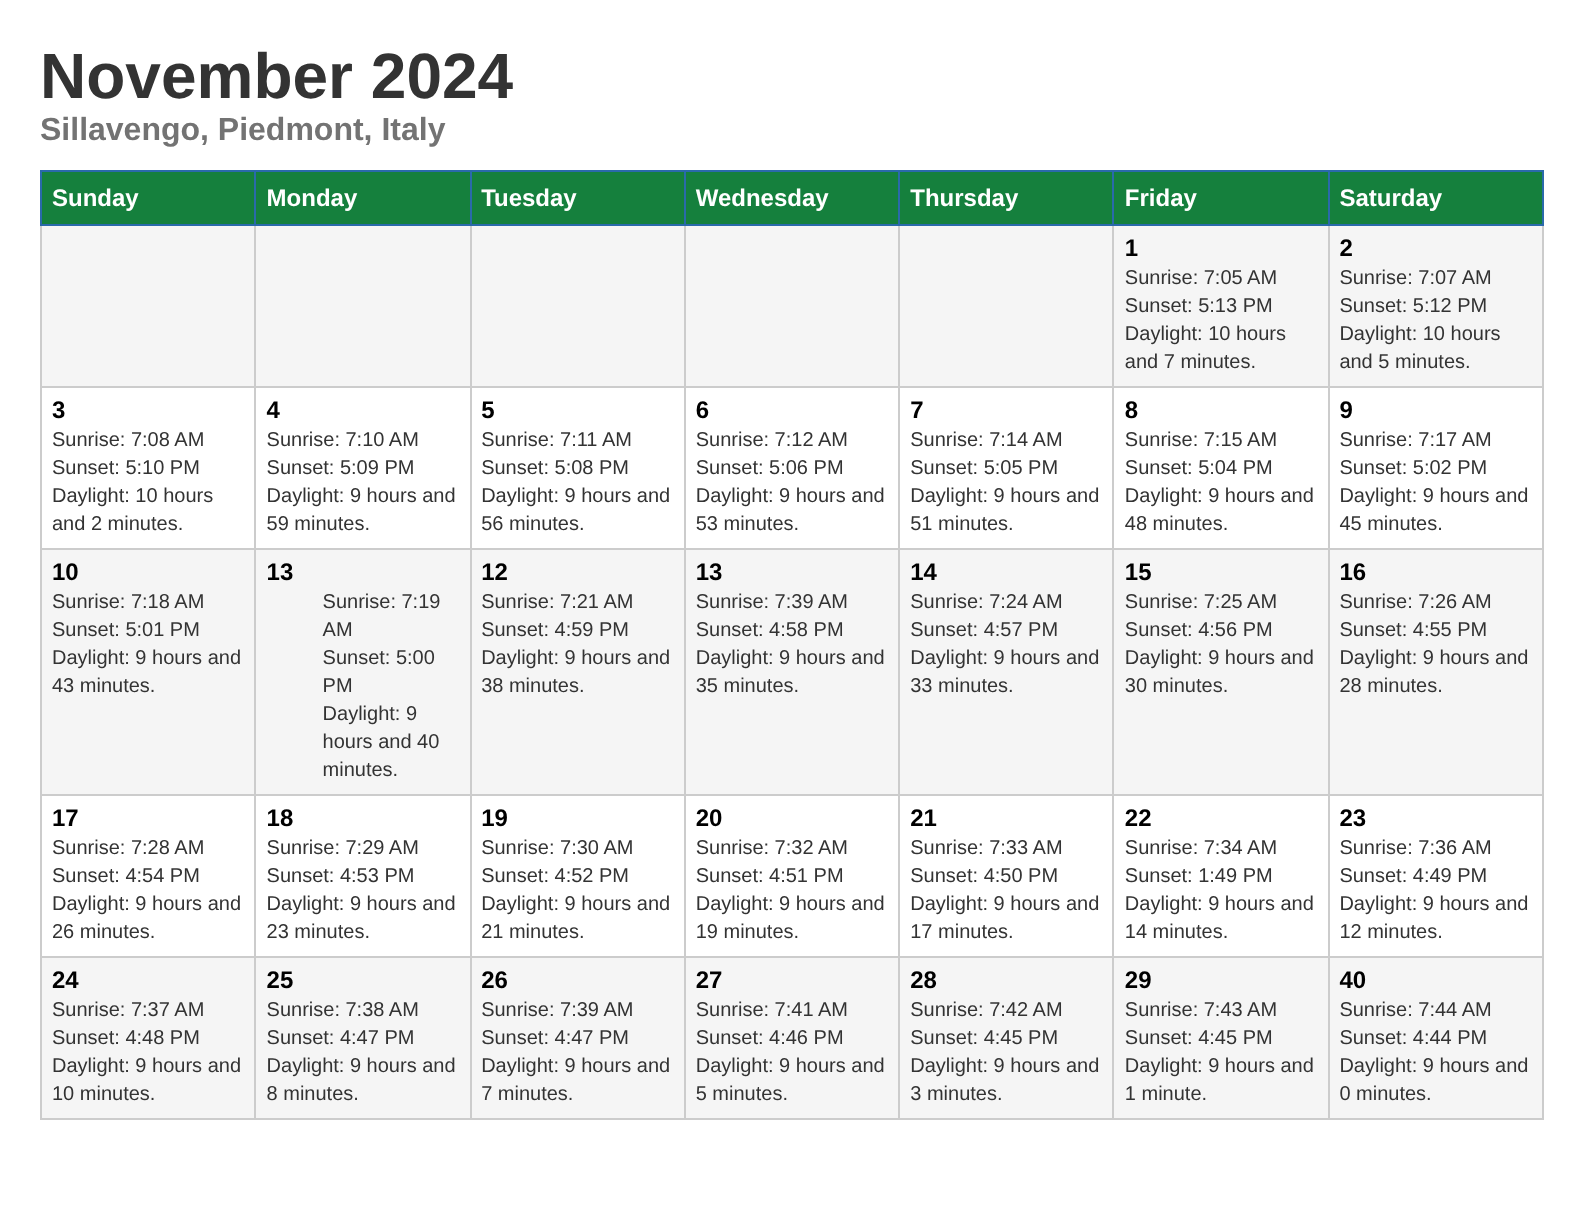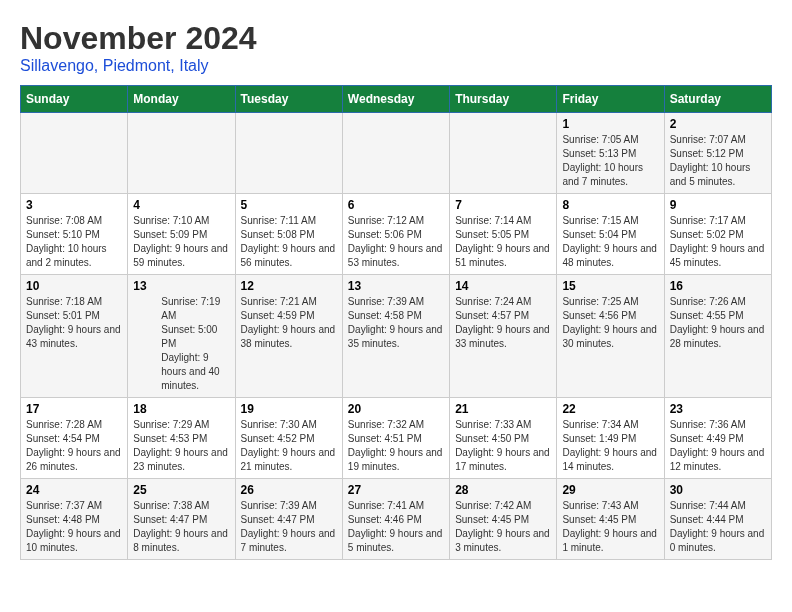--- a/index.html
+++ b/index.html
@@ -37,21 +37,22 @@
     .title-area {
       text-align: left;
     }
     .month-title {
       font-size: 32px;
       font-weight: bold;
       color: #333;
     }
     .subtitle {
       font-size: 16px;
-      color: #1d4ed8;
+      color: #737373;
+      font-weight: bold;
     }
     table {
       width: 100%;
       border-collapse: collapse;
       font-size: 11px;
     }
     thead tr th {
       background-color: #15803d;
       color: #fff;
       text-align: left;
@@ -295,20 +296,20 @@
 Sunset: 4:45 PM
 Daylight: 9 hours and 3 minutes.</div>
         </td>
         <td>
           <span class="day-number">29</span>
           <div class="day-info" style="white-space: pre-line;">Sunrise: 7:43 AM
 Sunset: 4:45 PM
 Daylight: 9 hours and 1 minute.</div>
         </td>
         <td>
-          <span class="day-number">30</span>
+          <span class="day-number">40</span>
           <div class="day-info" style="white-space: pre-line;">Sunrise: 7:44 AM
 Sunset: 4:44 PM
 Daylight: 9 hours and 0 minutes.</div>
         </td>
       </tr>
     </tbody>
 </table>
 
 </body></html>

